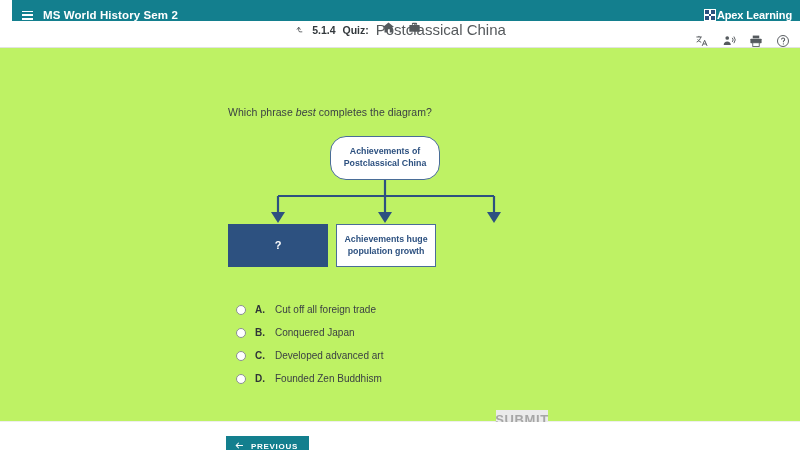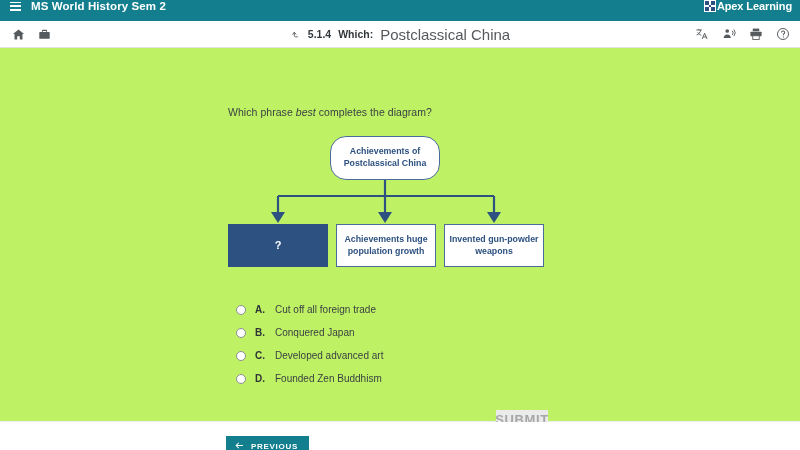--- a/index.html
+++ b/index.html
@@ -15,23 +15,24 @@
     background: #ffffff;
     color: #3c3c3c;
     -webkit-font-smoothing: antialiased;
   }
 
   
   .topbar {
     height: 21px;
     background: #137f8e;
     display: flex;
-    align-items: flex-start;
+    align-items: flex-end;
     padding: 0 8px 0 10px;
     position: relative;
+    margin-left: 12px;
   }
   .topbar-left {
     display: flex;
     align-items: center;
     gap: 10px;
   }
   .hamburger-icon {
     width: 11px;
     height: 9px;
     display: flex;
@@ -81,20 +82,21 @@
 
   
   .navbar {
     height: 27px;
     background: #ffffff;
     border-bottom: 1px solid #e2e2e2;
     display: flex;
     align-items: center;
     padding: 0 10px 0 12px;
     position: relative;
+    flex-direction: column;
   }
   .nav-left {
     display: flex;
     align-items: center;
     gap: 13px;
   }
   .nav-icon {
     color: #555a5e;
     display: flex;
     align-items: center;
@@ -330,21 +332,21 @@
   </div>
 
   <div class="nav-center">
     <span class="nav-icon">
       <svg width="11" height="11" viewBox="0 0 16 16" fill="none" stroke="#55595c" stroke-width="1.3">
         <path d="M4 8.2 6.6 4.6 9.2 8.2"></path>
         <path d="M6.6 4.8v4.6a2 2 0 0 0 2 2h3.2"></path>
       </svg>
     </span>
     <span class="lesson-num">5.1.4</span>
-    <span class="lesson-type">Which:</span>
+    <span class="lesson-type">Quiz:</span>
     <span class="lesson-name">Postclassical China</span>
   </div>
 
   <div class="nav-right">
     <span class="nav-icon">
       <svg width="14" height="14" viewBox="0 0 16 16" fill="none" stroke="#555a5e" stroke-width="1.1">
         <path d="M1.6 3.4h6.2"></path>
         <path d="M4.5 2.2v1.2"></path>
         <path d="M6.4 3.6c-.3 2.6-2 4.6-4.5 5.6"></path>
         <path d="M3.1 6.1c.8 1.6 2.3 2.8 4 3.3"></path>
@@ -394,21 +396,20 @@
       <path d="M266 60 L266 76" stroke="#2d5180" stroke-width="2.2" fill="none"></path>
 
       <path d="M43 76 L57 76 L50 87 Z" fill="#2d5180"></path>
       <path d="M150 76 L164 76 L157 87 Z" fill="#2d5180"></path>
       <path d="M259 76 L273 76 L266 87 Z" fill="#2d5180"></path>
     </svg>
 
     <div class="dbox dbox-root">Achievements of Postclassical China</div>
     <div class="dbox dbox-a">?</div>
     <div class="dbox dbox-b">Achievements huge population growth</div>
-    <div class="dbox dbox-c">Invented gun-powder weapons</div>
   </div>
 
   <div class="options">
 
     <div class="option-row">
       <span class="radio"></span>
       <span class="option-letter">A.</span>
       <span class="option-label">Cut off all foreign trade</span>
     </div>
 

